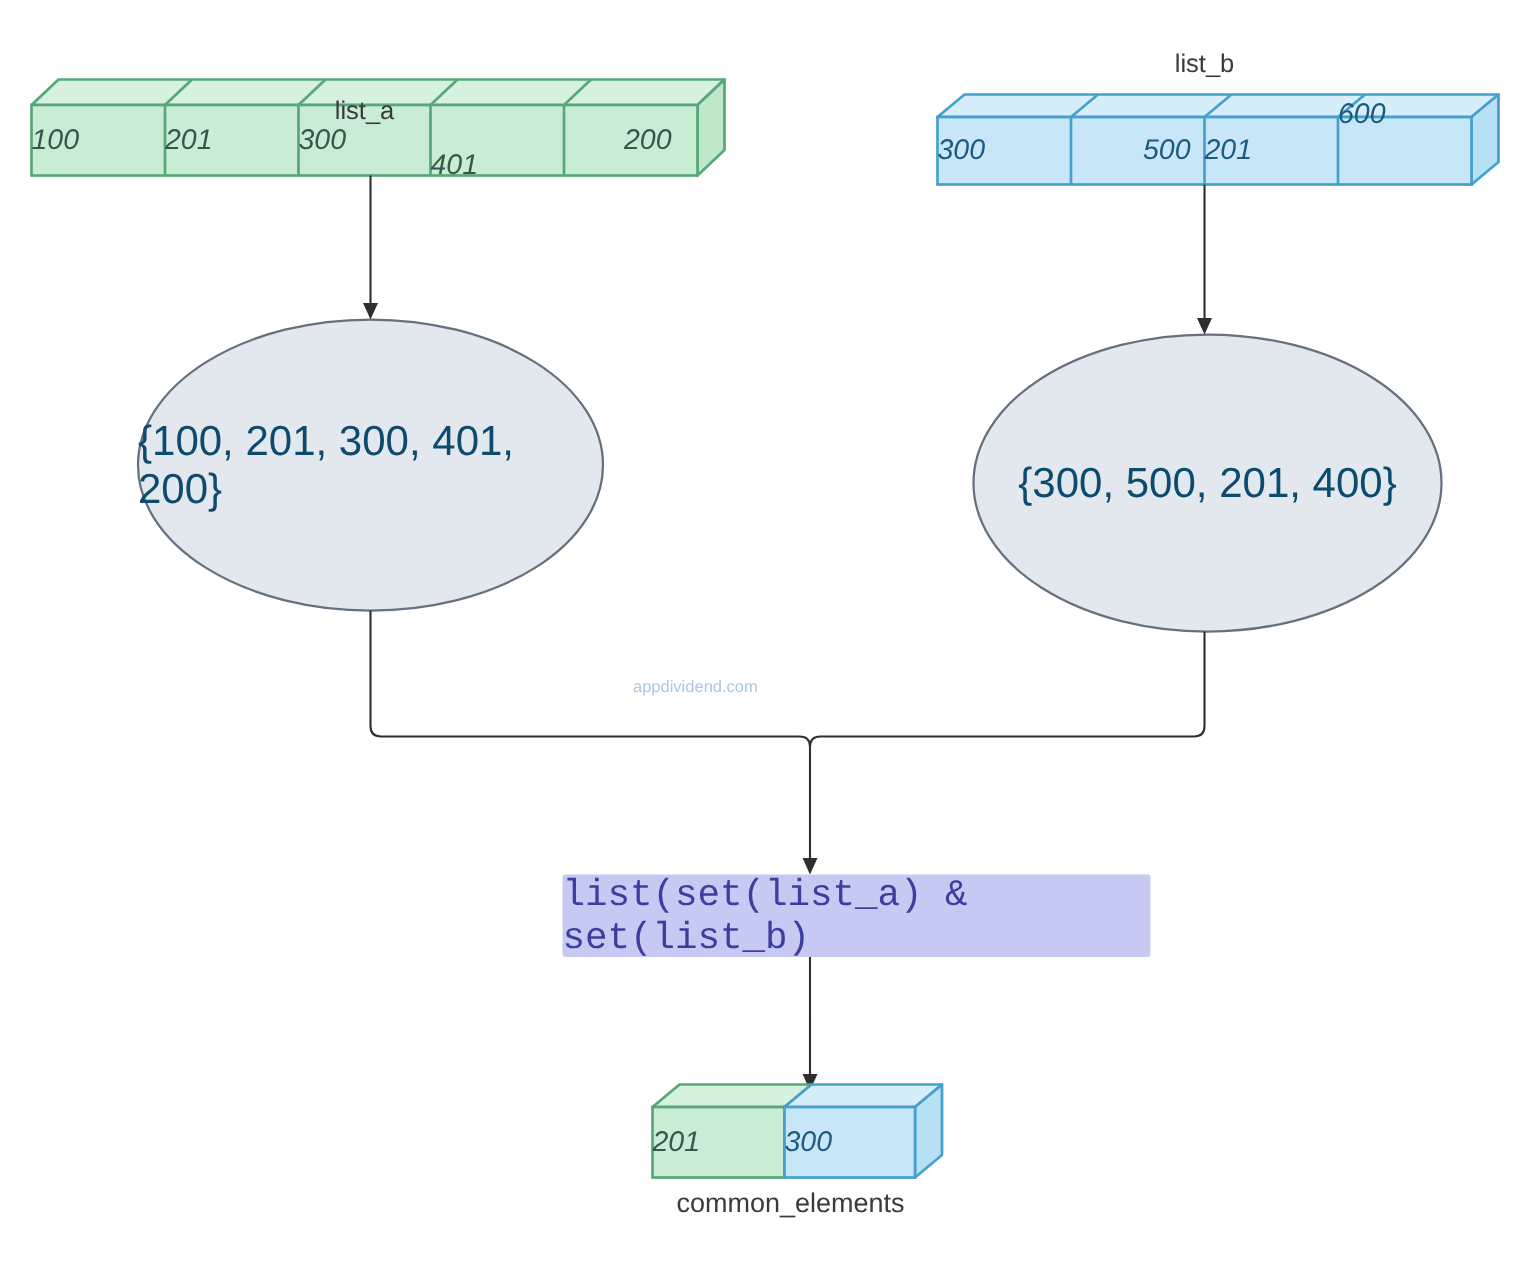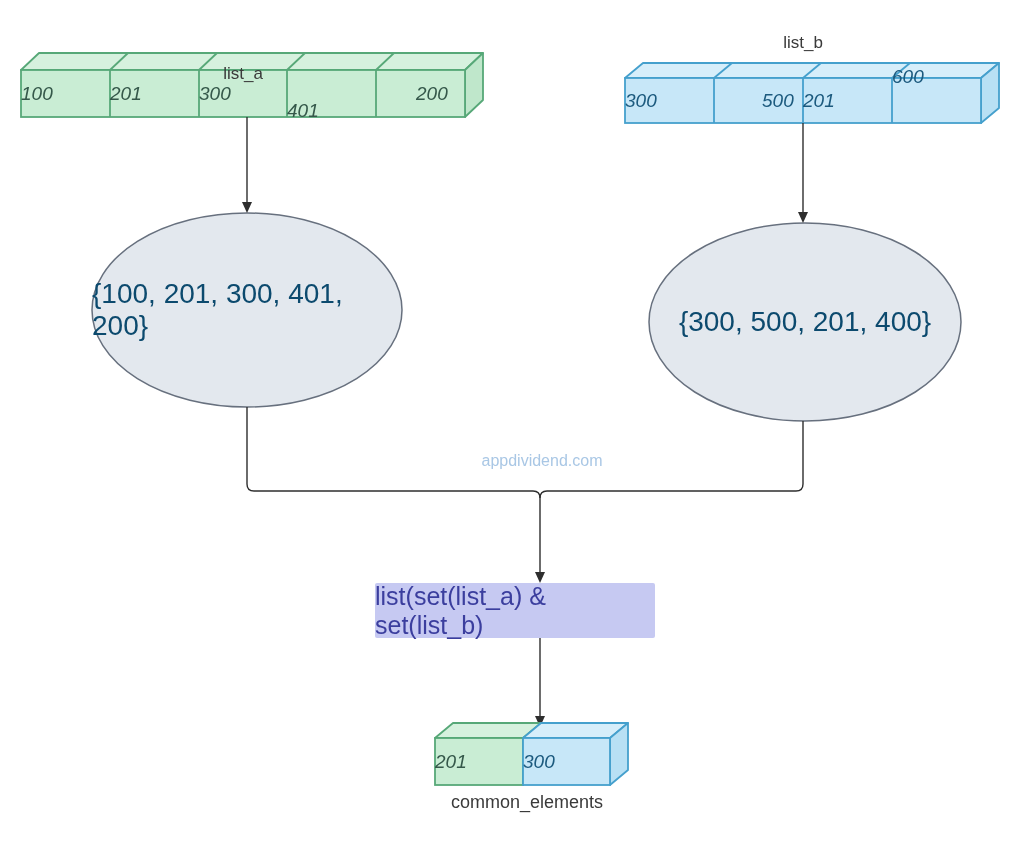--- a/index.html
+++ b/index.html
@@ -16,32 +16,32 @@
     position:absolute;display:flex;align-items:center;
     box-sizing:border-box;font-size:19px;font-style:italic;
   }
   .cell-green{color:#35584a;}
   .cell-blue{color:#1c5a7e;}
   .set-text{
     position:absolute;display:flex;align-items:center;justify-content:center;
     font-size:28px;color:#0c4a6e;
   }
   .op-box{
-    position:absolute;left:375px;top:583px;width:280px;height:55px;
+    position:absolute;left:375px;top:583px;width:392px;height:55px;
     background:#c6c9f2;border-radius:2px;
     display:flex;align-items:center;justify-content:center;
-    font-size:25px;color:#3b3e9e;
+    font-size:25px;color:#3b3e9e;font-family:Liberation Mono, monospace;
   }
   .result-label{
     position:absolute;left:427px;top:792px;width:200px;text-align:center;
     font-size:18px;color:#3a3a3a;
   }
   .watermark{
-    position:absolute;left:422px;top:452px;width:240px;text-align:center;
-    font-size:16px;color:#a9c7e5;
+    position:absolute;left:422px;top:452px;width:240px;text-align:left;
+    font-size:11px;color:#a9c7e5;
   }
 </style>
 </head>
 <body>
 
 <div id="canvas">
 
   <svg id="shapes" width="1024" height="843" viewBox="0 0 1024 843">
 
     <g>

